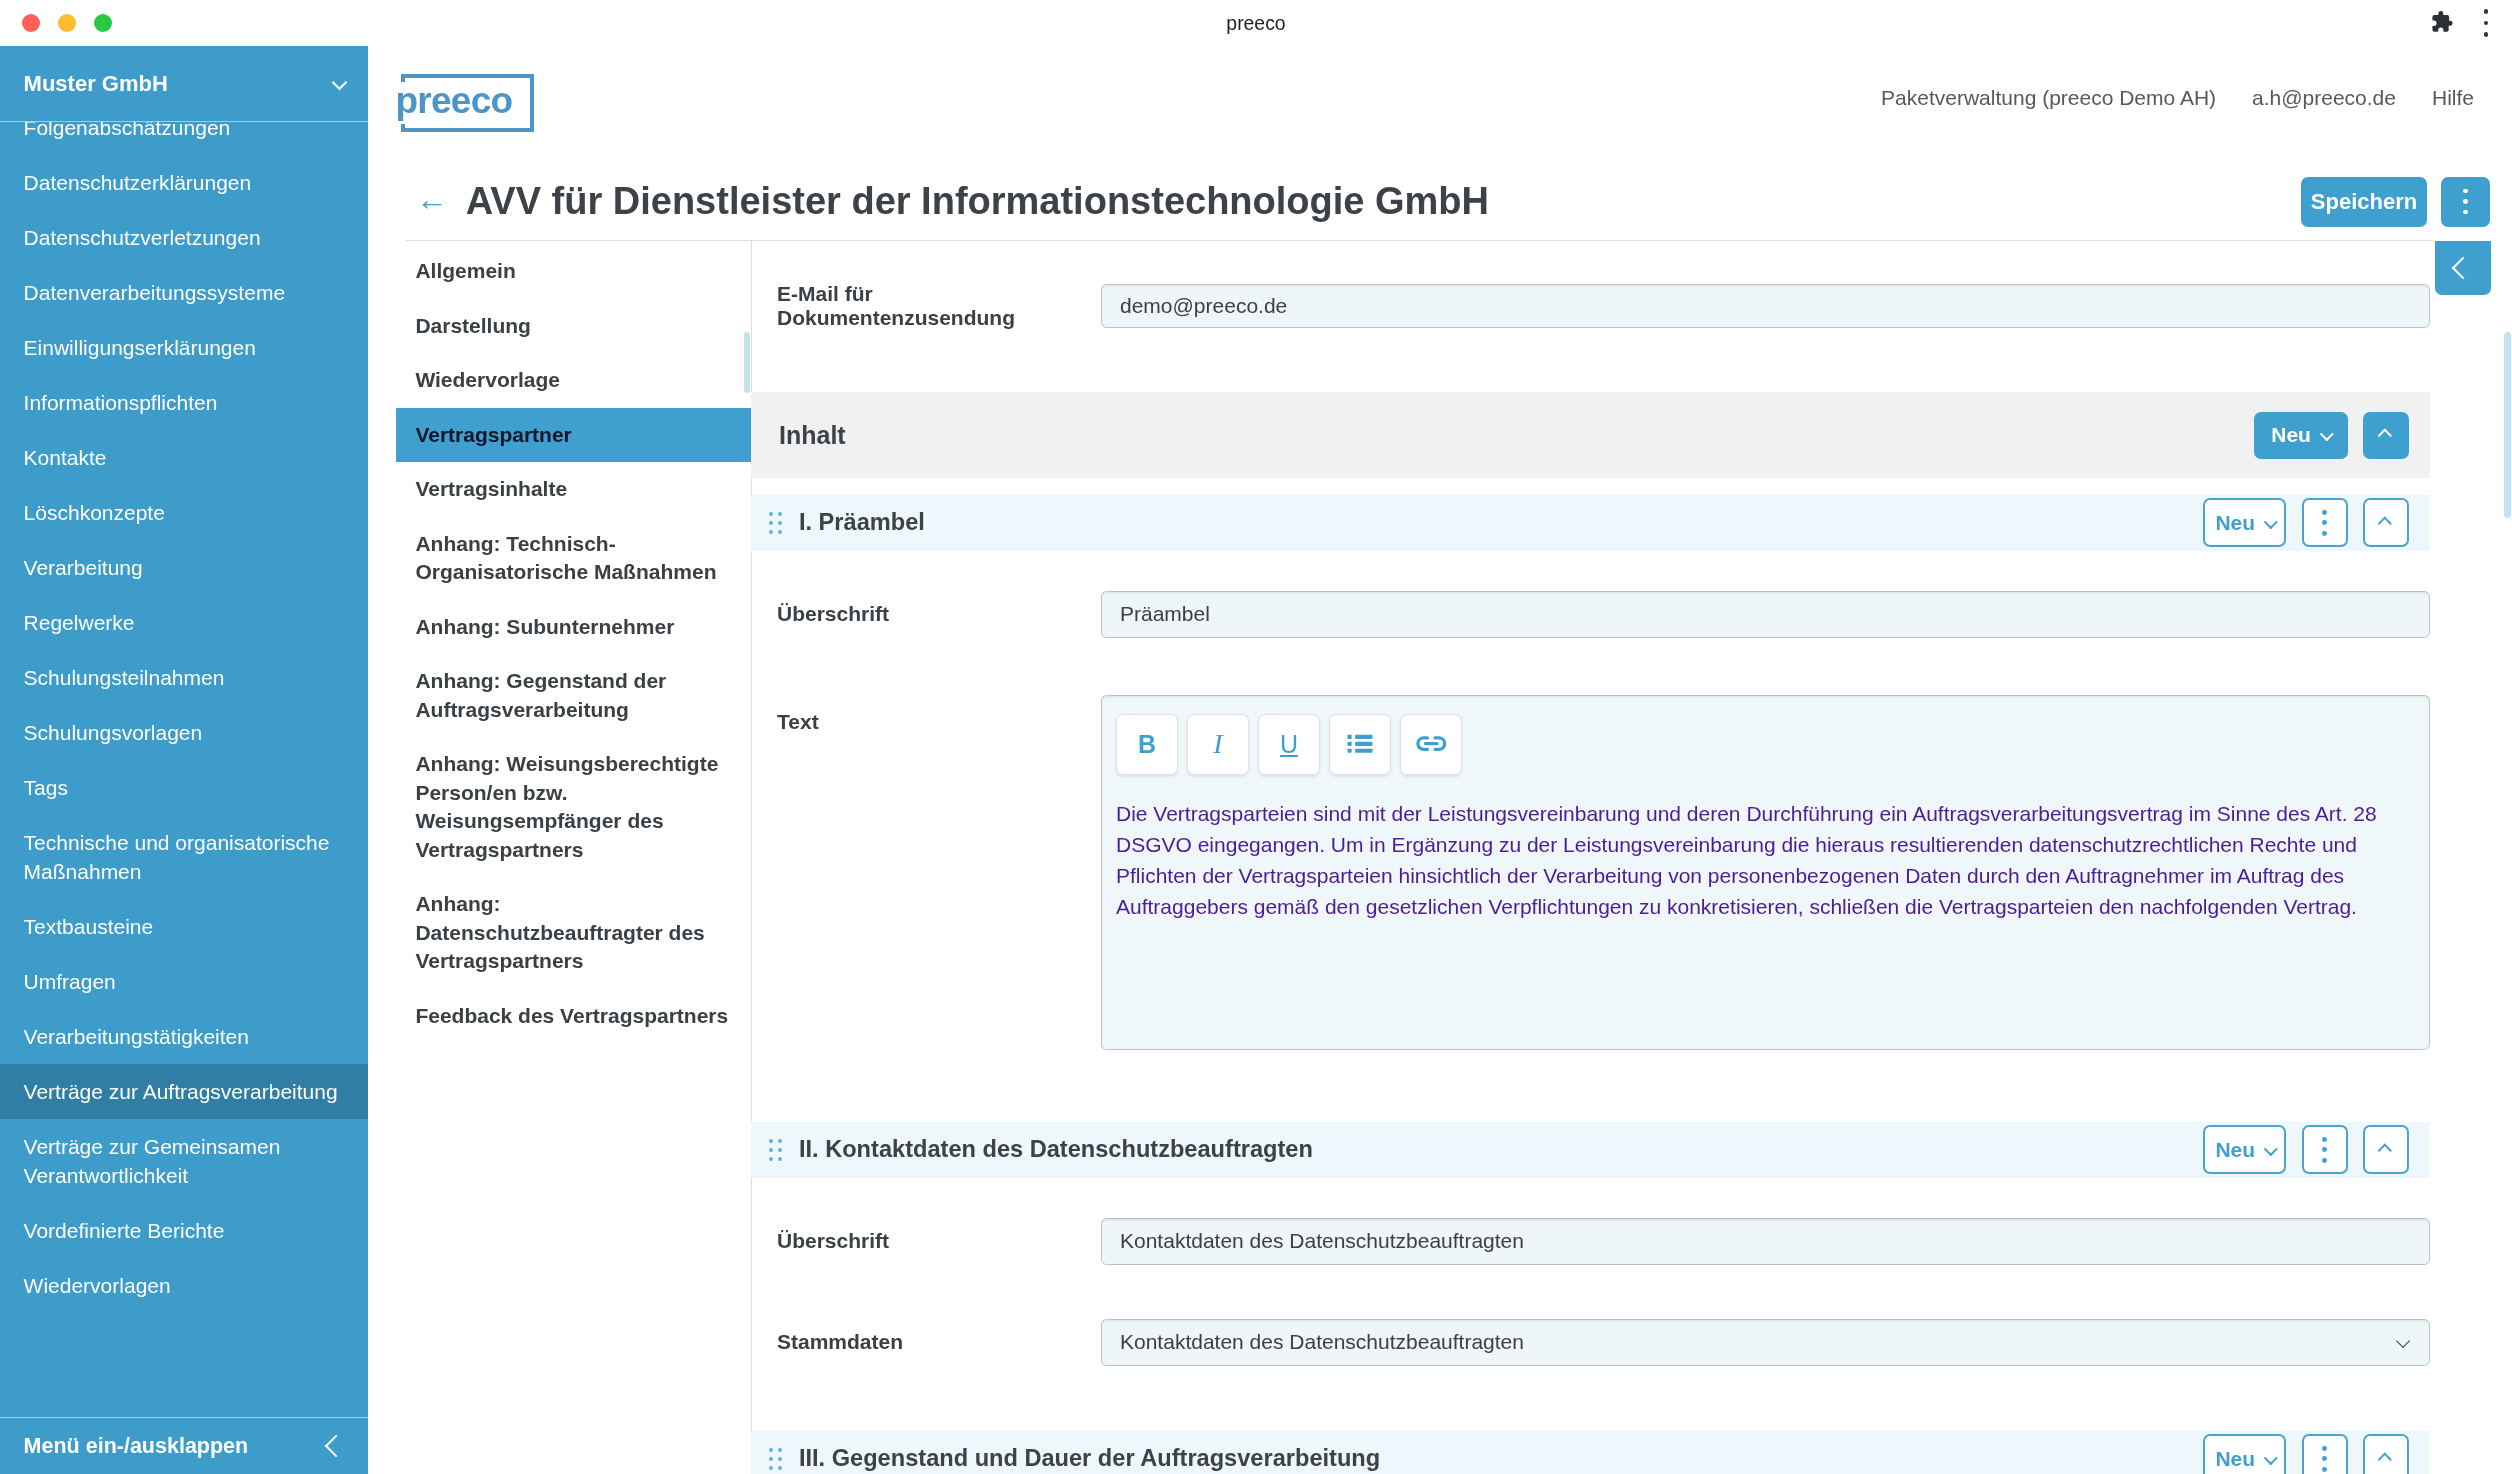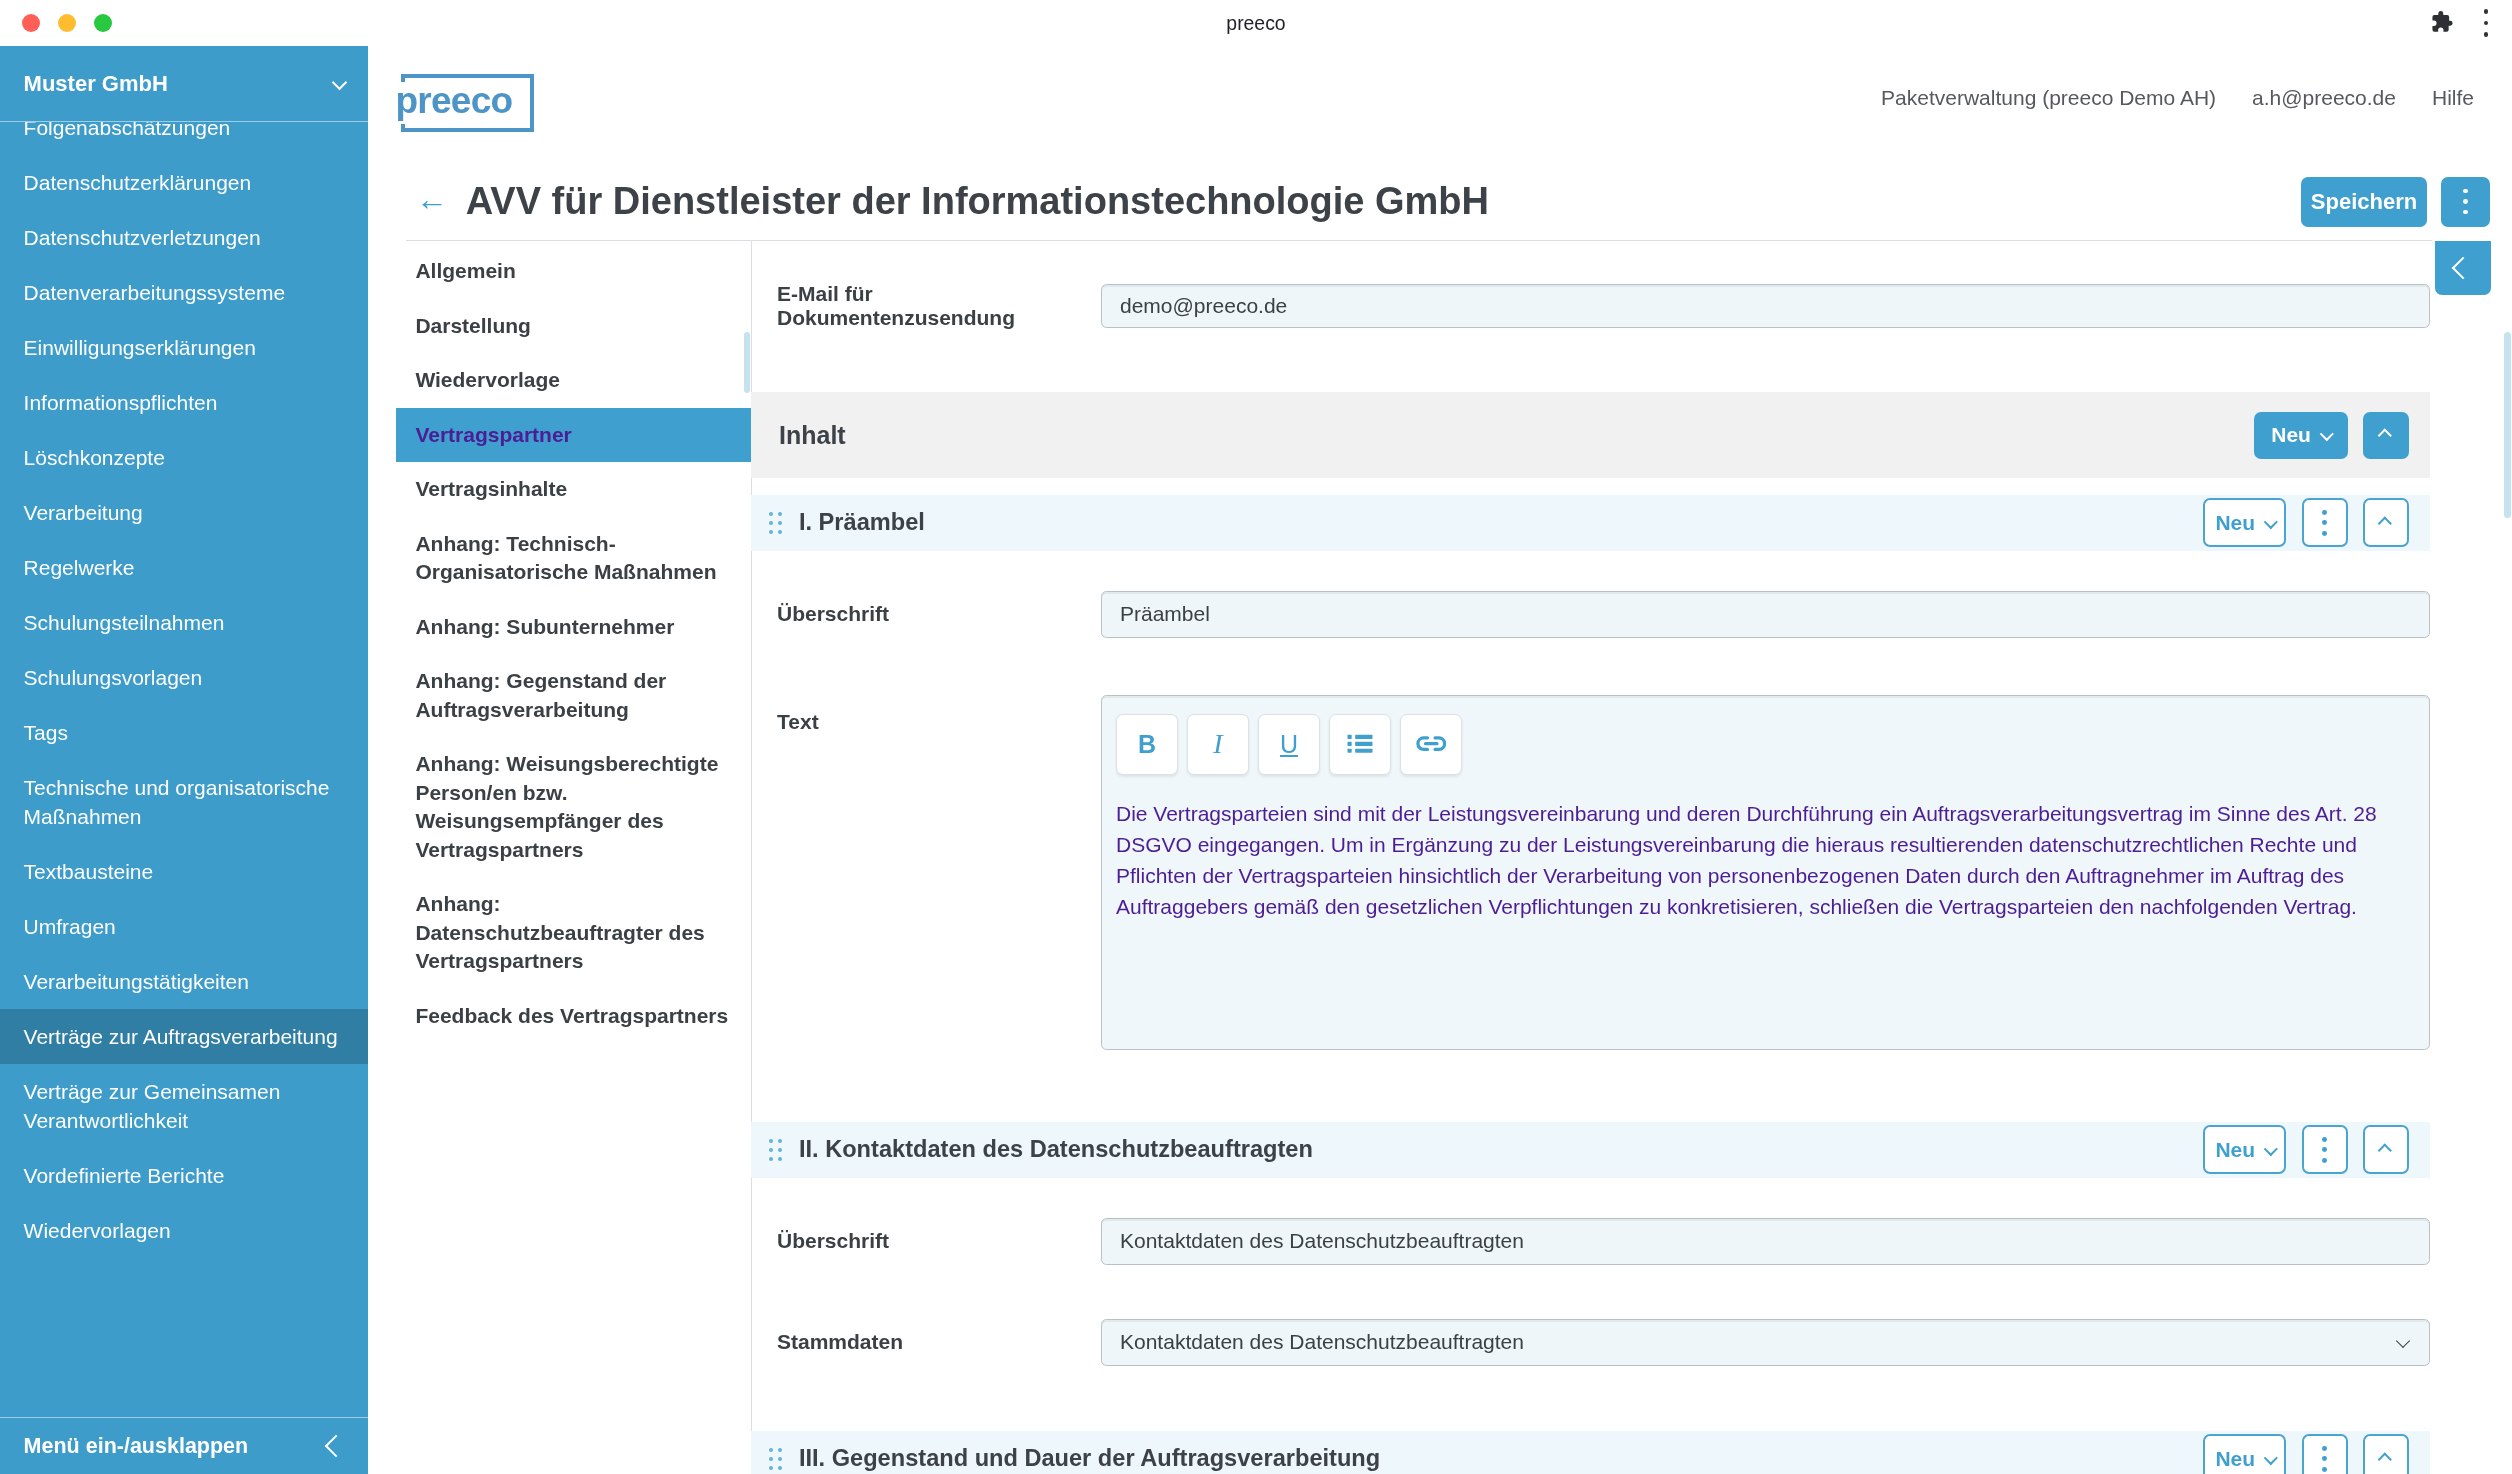--- a/index.html
+++ b/index.html
@@ -67,21 +67,21 @@
   .vdivider{position:absolute;left:383px;top:194px;bottom:0;width:1.4px;background:#dcdfe2;}
   .collapse-tab{position:absolute;left:2067px;top:195px;width:56px;height:54px;background:#3f9fce;
                 color:#fff;border-radius:0 0 7px 7px;display:flex;align-items:center;justify-content:center;cursor:pointer;}
   .scrollthumb{position:absolute;background:#c5e2f0;border-radius:3.5px;}
   .thumb-page{right:1.4px;top:286px;width:7px;height:186px;}
   .thumb-tabs{left:376px;top:286px;width:5.6px;height:61px;}
 
   
   .tabs{position:absolute;left:28px;top:198px;width:355px;}
   .tab{padding:13px 15.3px 13px 19.4px;font-size:21px;font-weight:700;line-height:28.5px;color:#3b4045;cursor:pointer;}
-  .tab.active{background:#3f9fce;color:#4c1d95;}
+  .tab.active{background:#3f9fce;color:#0f172a;}
 
   
   .form{position:absolute;left:383px;top:194px;width:1679px;}
   .frow{display:flex;align-items:center;}
   .frow .flabel{flex:0 0 350px;box-sizing:border-box;padding-left:26px;font-size:21px;font-weight:700;color:#3b4045;}
   .frow.top{align-items:flex-start;}
   .frow.top .flabel{padding-top:15.3px;}
   .input,.select{flex:1;height:47px;box-sizing:border-box;background:#eef6fa;border:1.4px solid #b9c0c6;
          border-radius:5.6px;font-size:21px;color:#3b4045;padding:0 18px;font-family:"Liberation Sans",sans-serif;
          box-shadow:inset 0 2.1px 0 rgba(0,0,0,0.05);}
@@ -149,20 +149,21 @@
       <span class="org">Muster GmbH</span>
       <span class="chev down"></span>
     </div>
     <div class="side-list">
       <div class="side-item">Folgenabschätzungen</div>
       <div class="side-item">Datenschutzerklärungen</div>
       <div class="side-item">Datenschutzverletzungen</div>
       <div class="side-item">Datenverarbeitungssysteme</div>
       <div class="side-item">Einwilligungserklärungen</div>
       <div class="side-item">Informationspflichten</div>
+      <div class="side-item">Kontakte</div>
       <div class="side-item">Löschkonzepte</div>
       <div class="side-item">Verarbeitung</div>
       <div class="side-item">Regelwerke</div>
       <div class="side-item">Schulungsteilnahmen</div>
       <div class="side-item">Schulungsvorlagen</div>
       <div class="side-item">Tags</div>
       <div class="side-item">Technische und organisatorische Maßnahmen</div>
       <div class="side-item">Textbausteine</div>
       <div class="side-item">Umfragen</div>
       <div class="side-item">Verarbeitungstätigkeiten</div>

